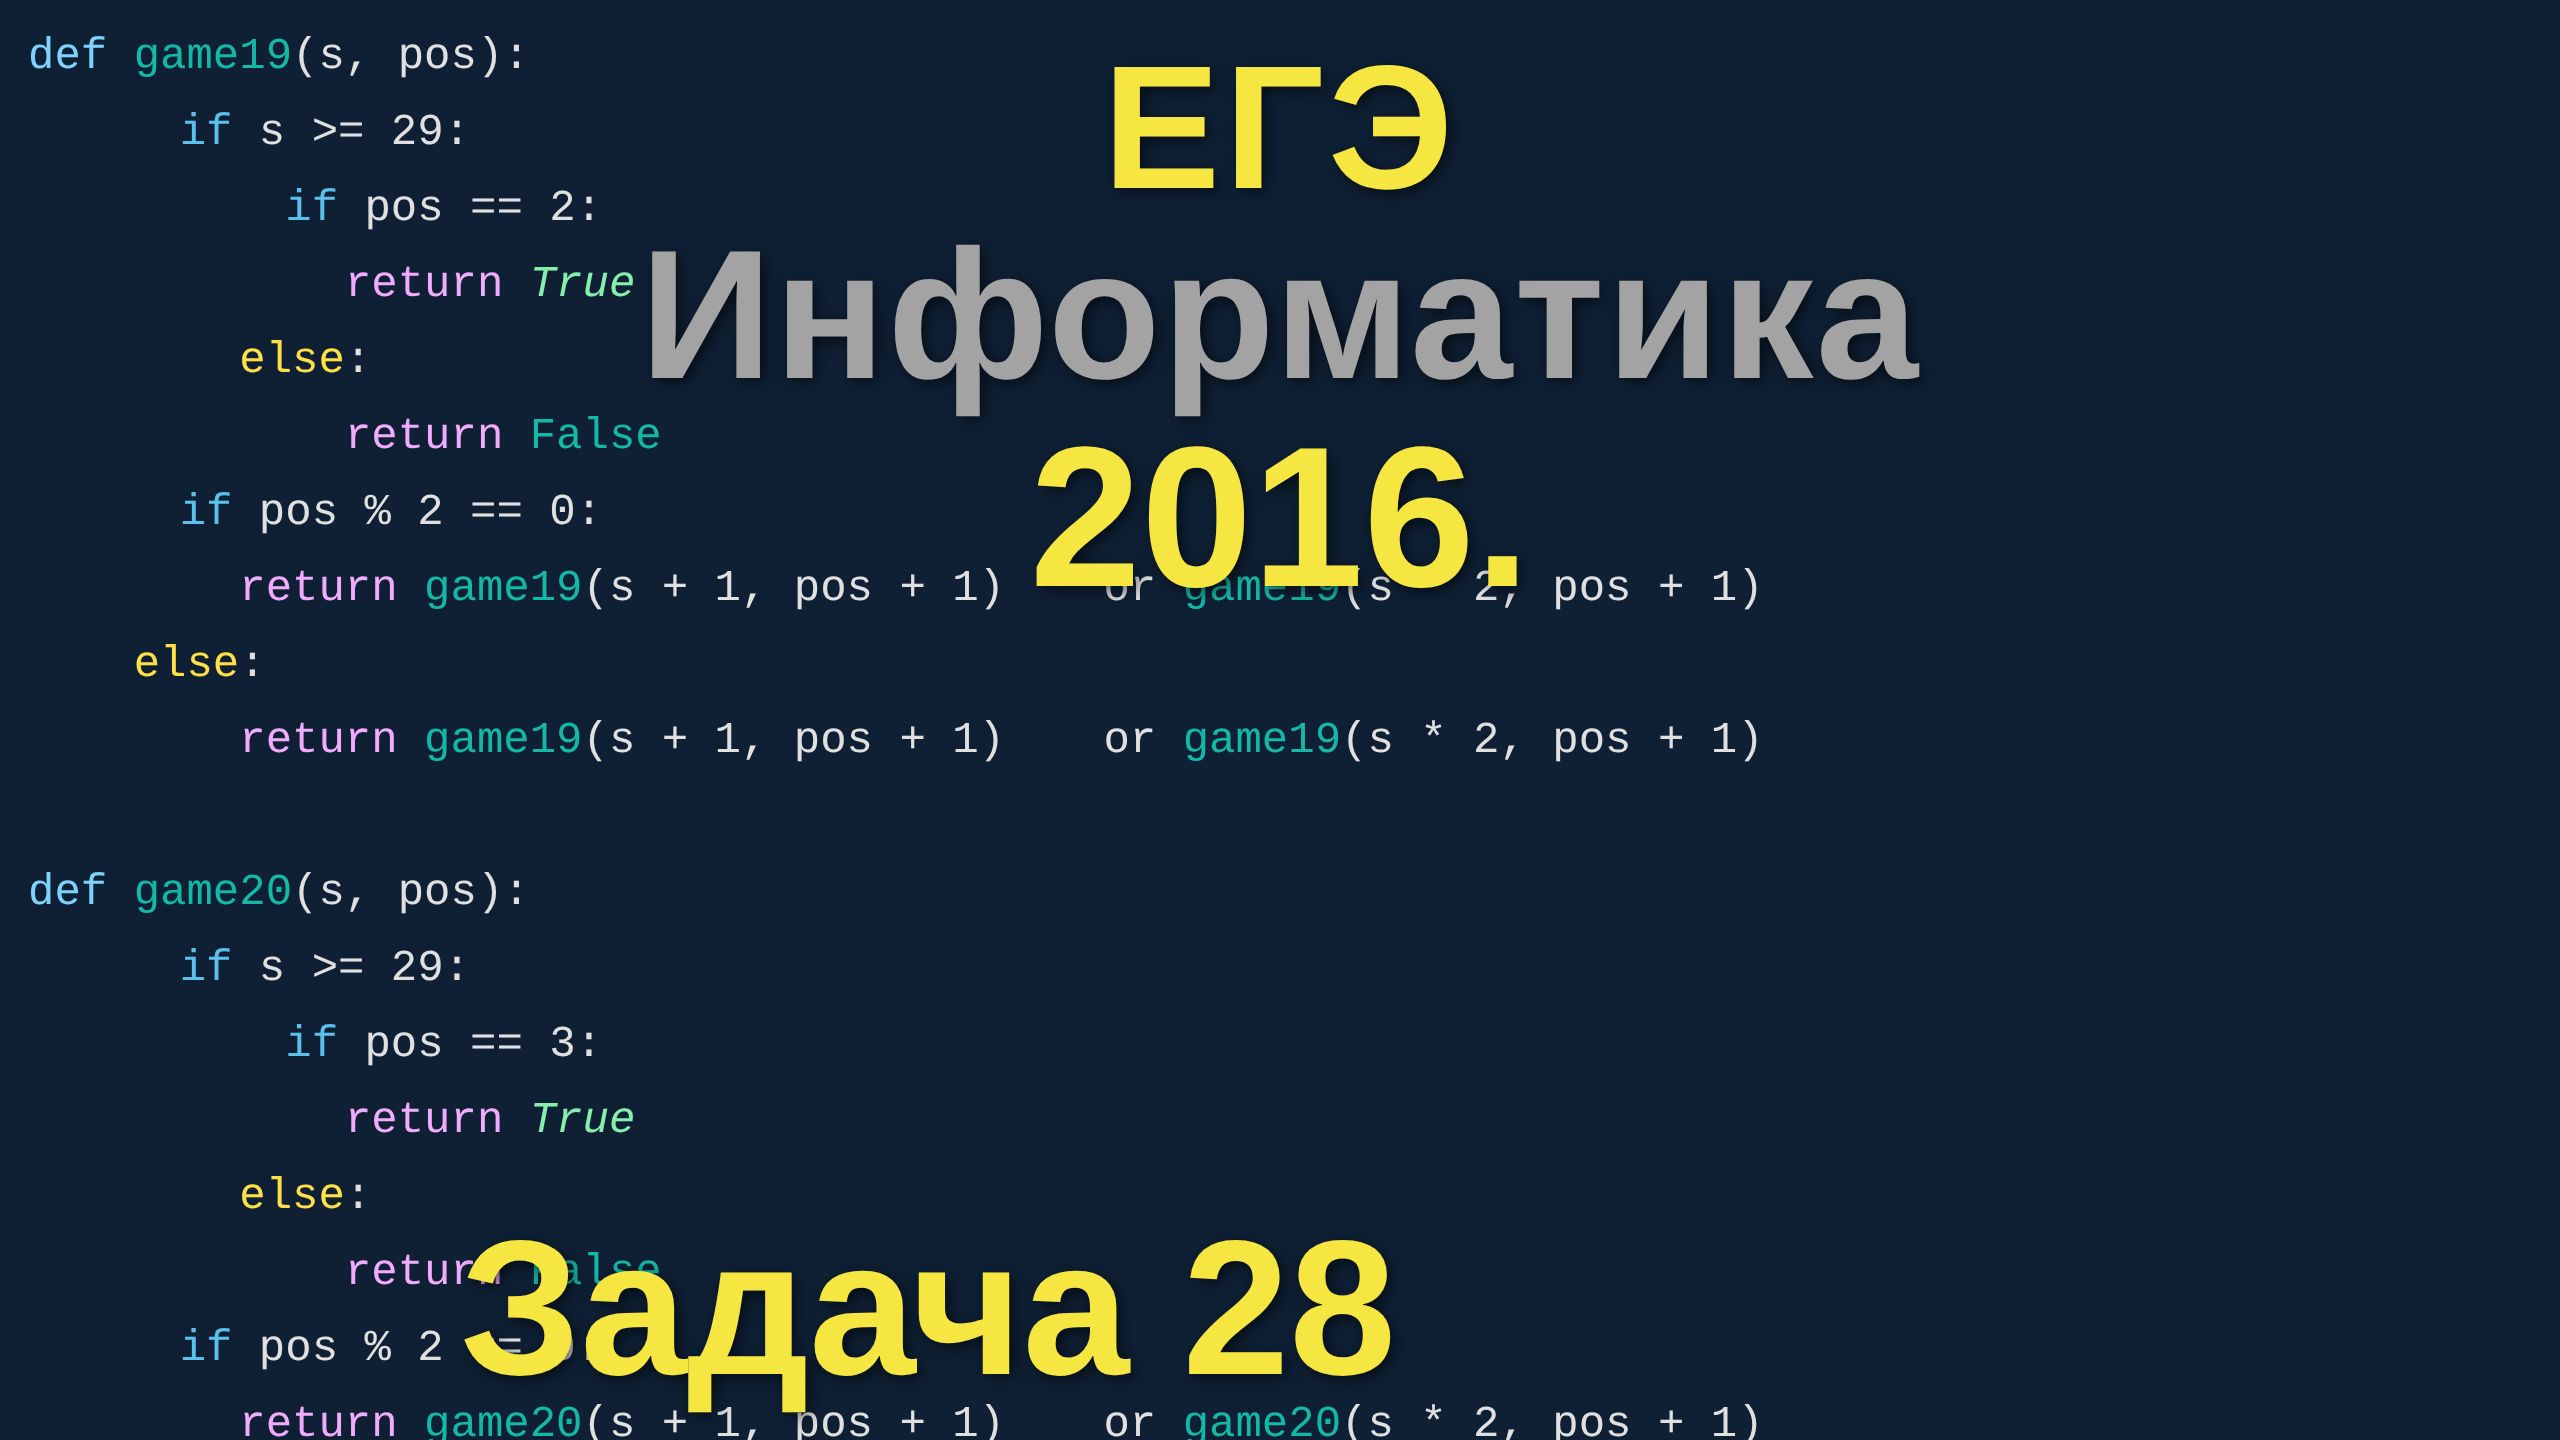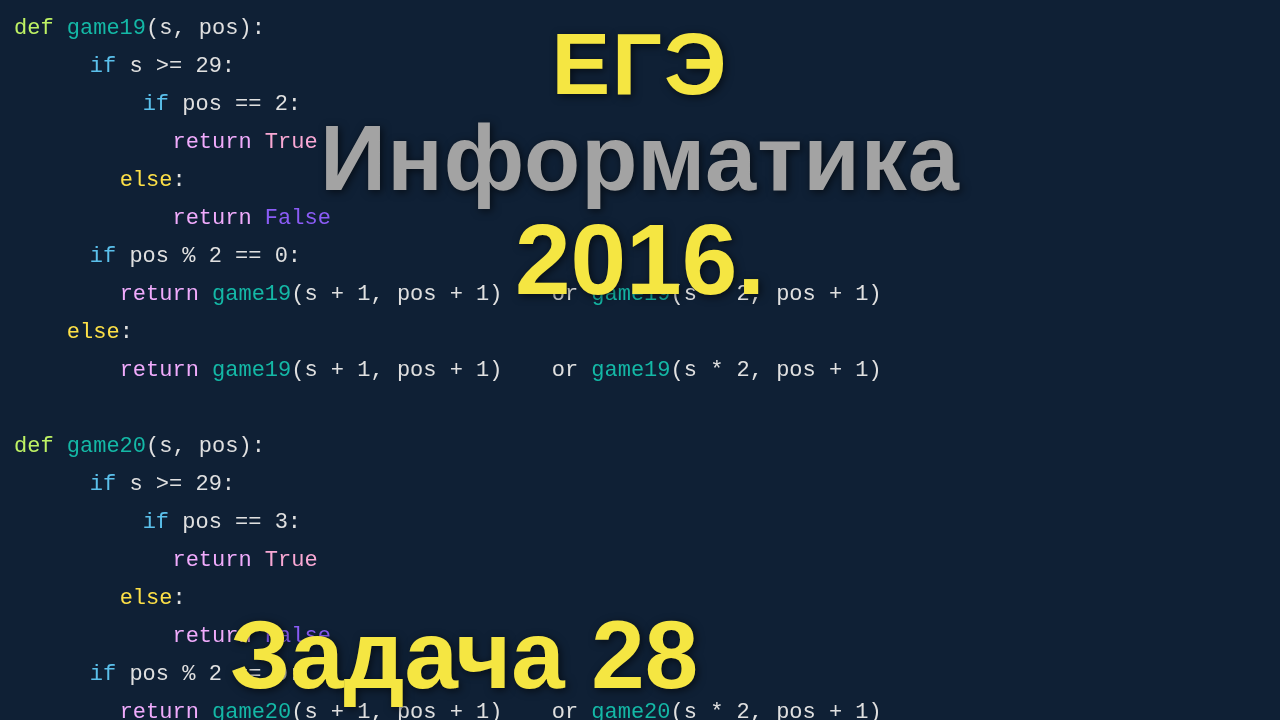--- a/index.html
+++ b/index.html
@@ -28,28 +28,28 @@
 
     .code-line {
       font-family: 'Courier New', Courier, monospace;
       font-size: 22px;
       line-height: 38px;
       padding-left: 14px;
       white-space: pre;
       color: #e0e0e0;
     }
 
-    .kw-def { color: #bef264; }
+    .kw-def { color: #7dd3fc; }
     .kw-if { color: #5bc0eb; margin-left: 23px; }
     .kw-else { color: #fde047; }
     .kw-return { color: #f0abfc; }
     .fn-name { color: #14b8a6; }
     .kw-or { color: #e0e0e0; margin-left: 36px; }
-    .bool-true { color: #f9a8d4; }
-    .bool-false { color: #8b5cf6; }
+    .bool-true { color: #86efac; font-style: italic; }
+    .bool-false { color: #14b8a6; }
 
     #overlay-text {
       position: absolute;
       top: 0;
       left: 0;
       width: 100%;
       height: 100%;
       display: flex;
       flex-direction: column;
       align-items: center;

